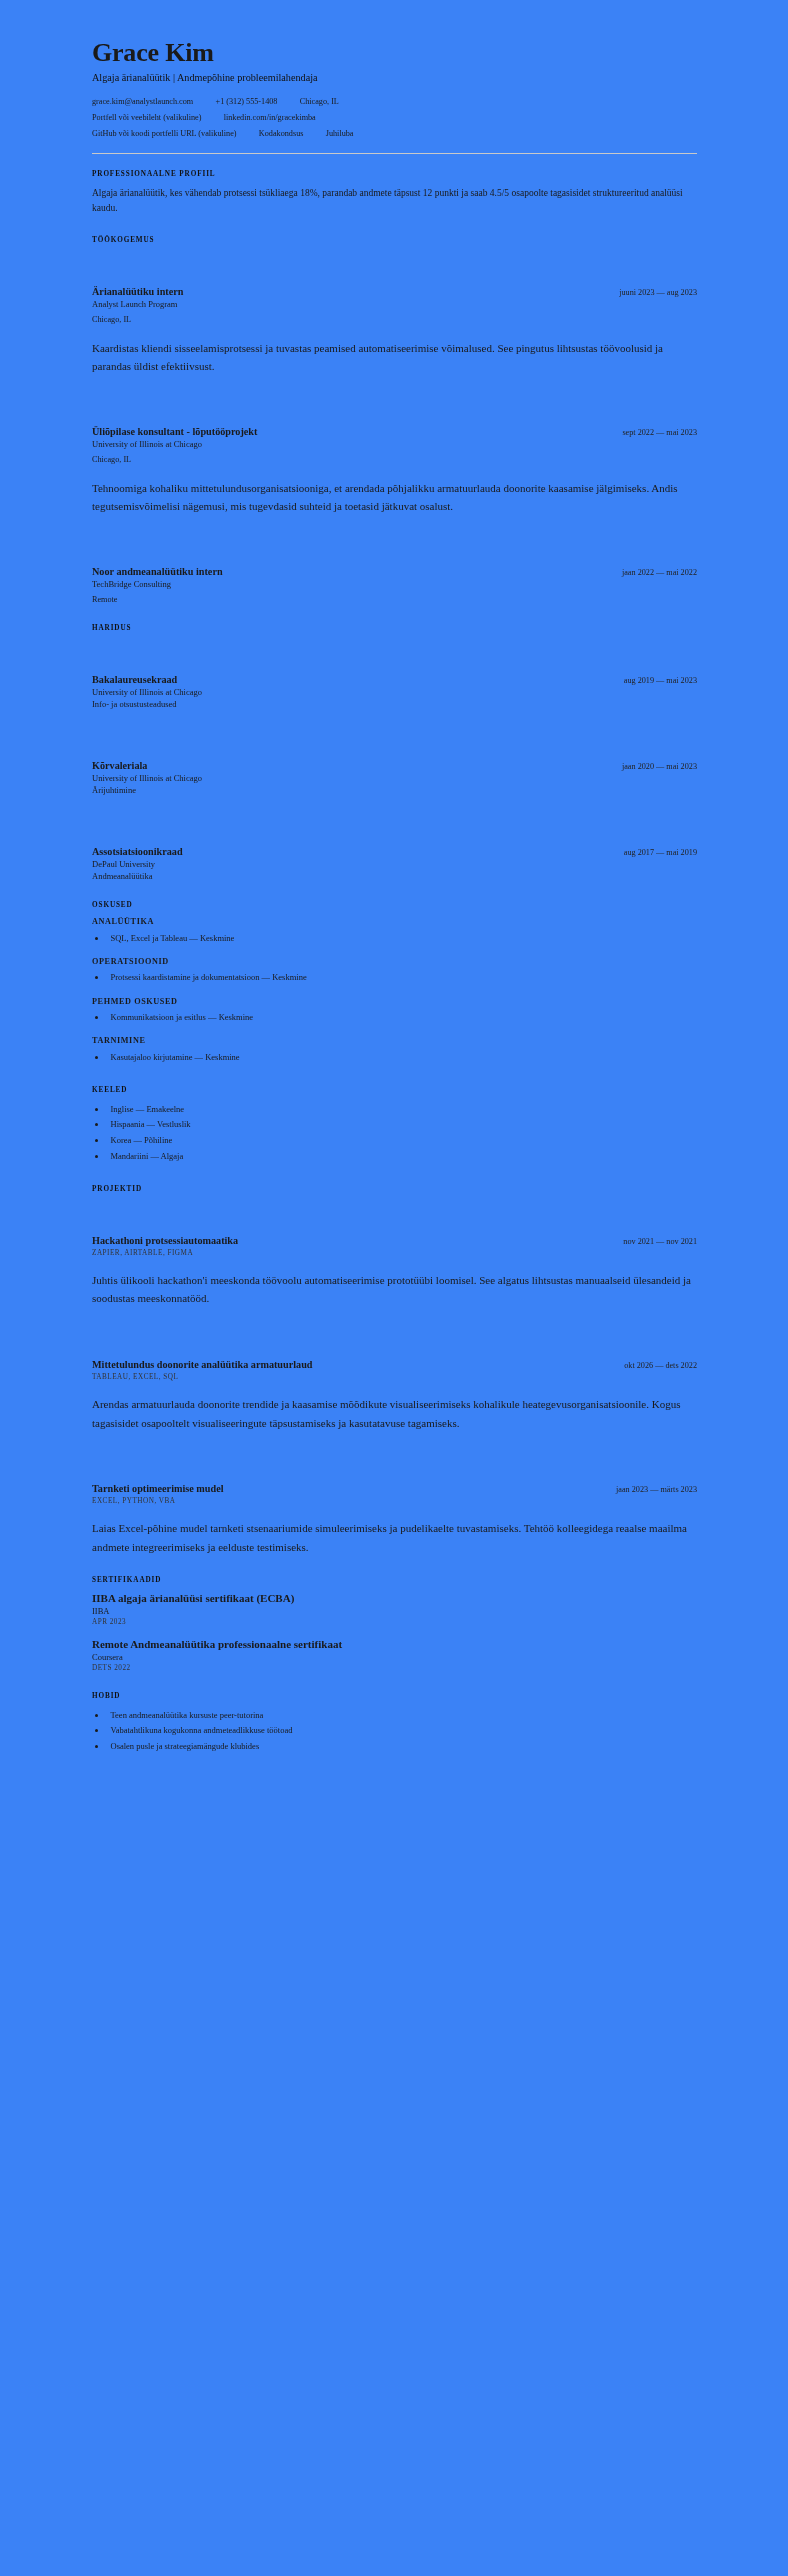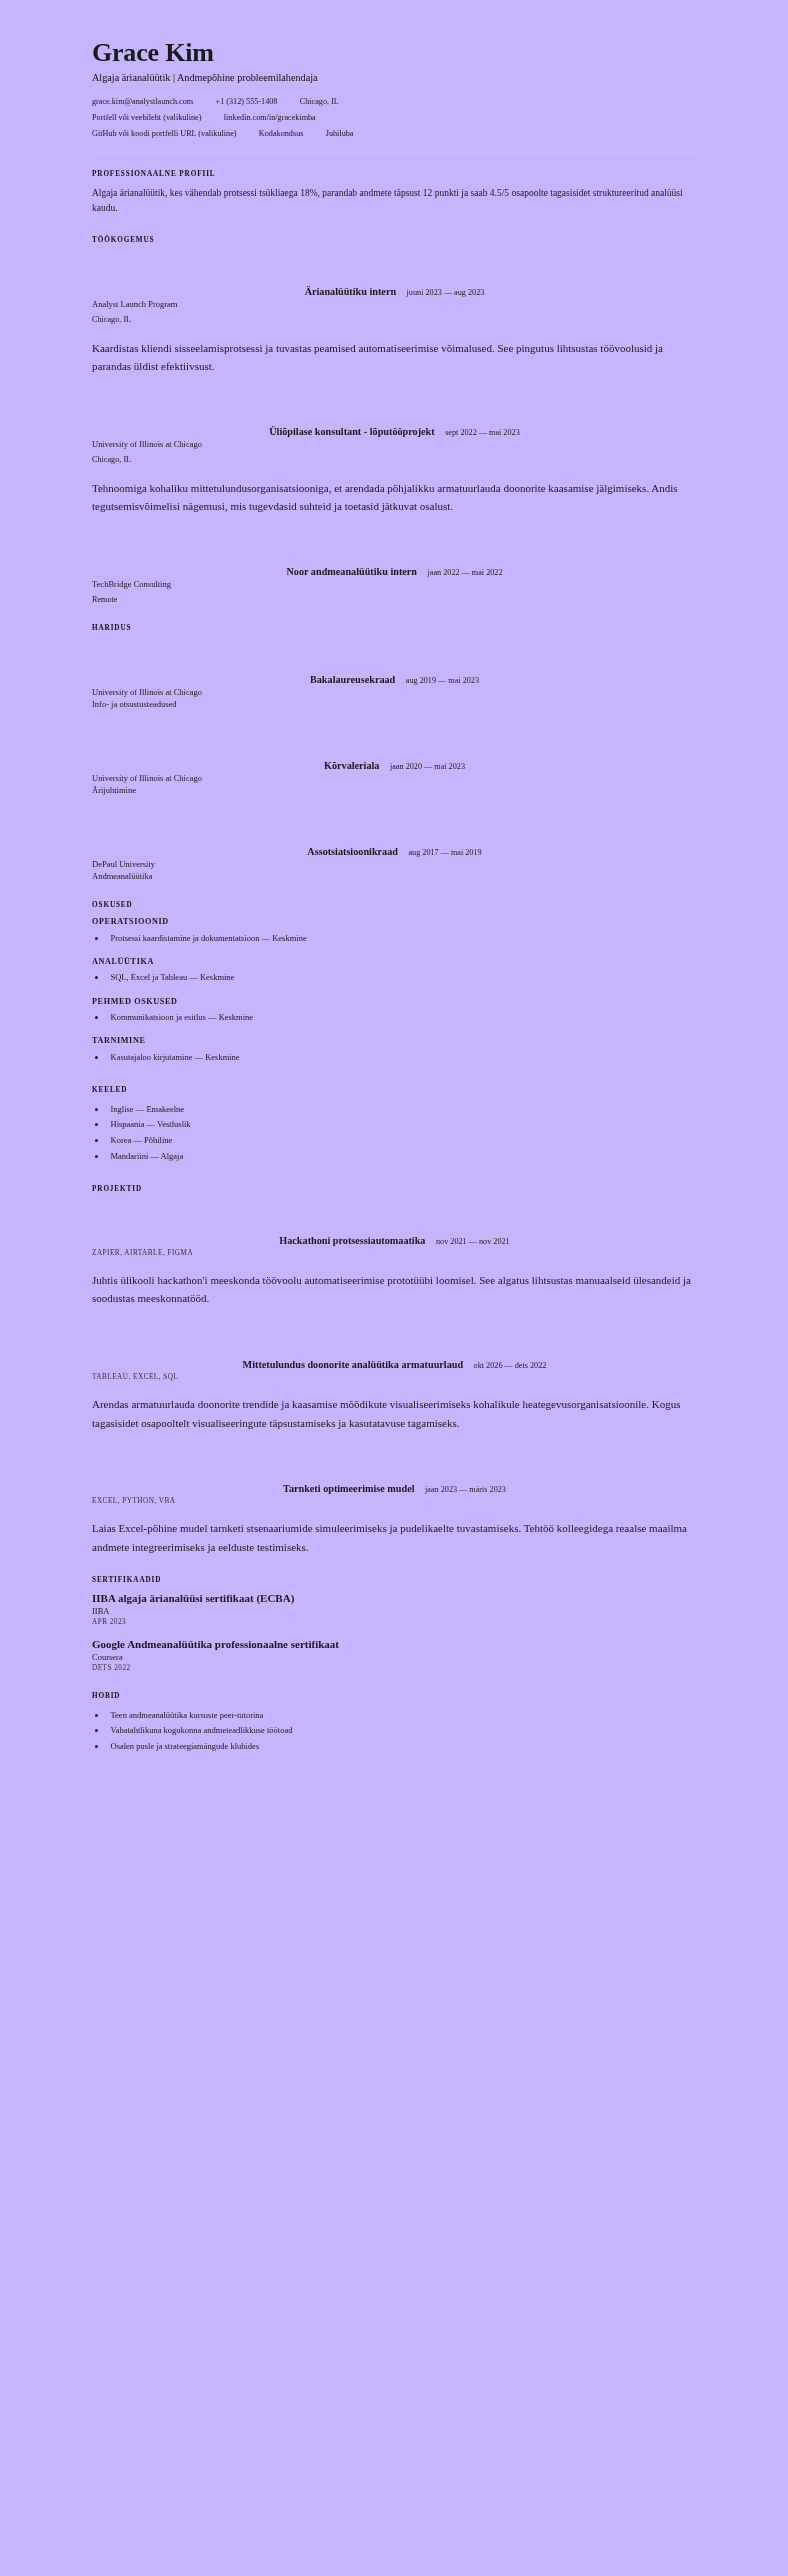--- a/index.html
+++ b/index.html
@@ -10,21 +10,21 @@
   body {
     width: 789px;
     font-family: "Liberation Serif", serif;
     color: #1a1a1a;
   }
   .page {
     width: 789px;
     min-height: 2576px;
     box-sizing: border-box;
     padding: 39px 92px 39px 92px;
-    background: #c4b5fd;
+    background: #3b82f6;
   }
   .name {
     font-family: "Liberation Serif", serif;
     font-size: 26px;
     font-weight: bold;
     letter-spacing: -0.2px;
     margin: 0 0 4px 0;
     line-height: 1.1;
   }
   .headline {
@@ -64,21 +64,21 @@
     font-size: 9.5px;
     line-height: 1.6;
     margin: 0;
   }
   .entry {
     margin-bottom: 17px;
   }
   .entry:last-child { margin-bottom: 0; }
   .entry-head {
     display: flex;
-    justify-content: center;
+    justify-content: space-between;
     align-items: baseline;
   }
   .entry-title {
     font-size: 10.2px;
     font-weight: bold;
     margin: 0;
   }
   .entry-date {
     font-size: 8.2px;
     color: #222;
@@ -241,30 +241,30 @@
       </div>
       <p class="entry-org">DePaul University</p>
       <p class="entry-org">Andmeanalüütika</p>
     </div>
   </div>
 
   <div class="section">
     <h2 class="section-title">Oskused</h2>
 
     <div class="skill-group">
+      <h3 class="skill-group-title">Analüütika</h3>
+      <ul class="bullets">
+        <li>SQL, Excel ja Tableau — Keskmine</li>
+      </ul>
+    </div>
+
+    <div class="skill-group">
       <h3 class="skill-group-title">Operatsioonid</h3>
       <ul class="bullets">
         <li>Protsessi kaardistamine ja dokumentatsioon — Keskmine</li>
-      </ul>
-    </div>
-
-    <div class="skill-group">
-      <h3 class="skill-group-title">Analüütika</h3>
-      <ul class="bullets">
-        <li>SQL, Excel ja Tableau — Keskmine</li>
       </ul>
     </div>
 
     <div class="skill-group">
       <h3 class="skill-group-title">Pehmed oskused</h3>
       <ul class="bullets">
         <li>Kommunikatsioon ja esitlus — Keskmine</li>
       </ul>
     </div>
 
@@ -320,21 +320,21 @@
   <div class="section">
     <h2 class="section-title">Sertifikaadid</h2>
 
     <div class="cert">
       <h3 class="cert-title">IIBA algaja ärianalüüsi sertifikaat (ECBA)</h3>
       <p class="cert-issuer">IIBA</p>
       <p class="cert-date">APR 2023</p>
     </div>
 
     <div class="cert">
-      <h3 class="cert-title">Google Andmeanalüütika professionaalne sertifikaat</h3>
+      <h3 class="cert-title">Remote Andmeanalüütika professionaalne sertifikaat</h3>
       <p class="cert-issuer">Coursera</p>
       <p class="cert-date">DETS 2022</p>
     </div>
   </div>
 
   <div class="section">
     <h2 class="section-title">Hobid</h2>
     <ul class="bullets">
       <li>Teen andmeanalüütika kursuste peer-tutorina</li>
       <li>Vabatahtlikuna kogukonna andmeteadlikkuse töötoad</li>

